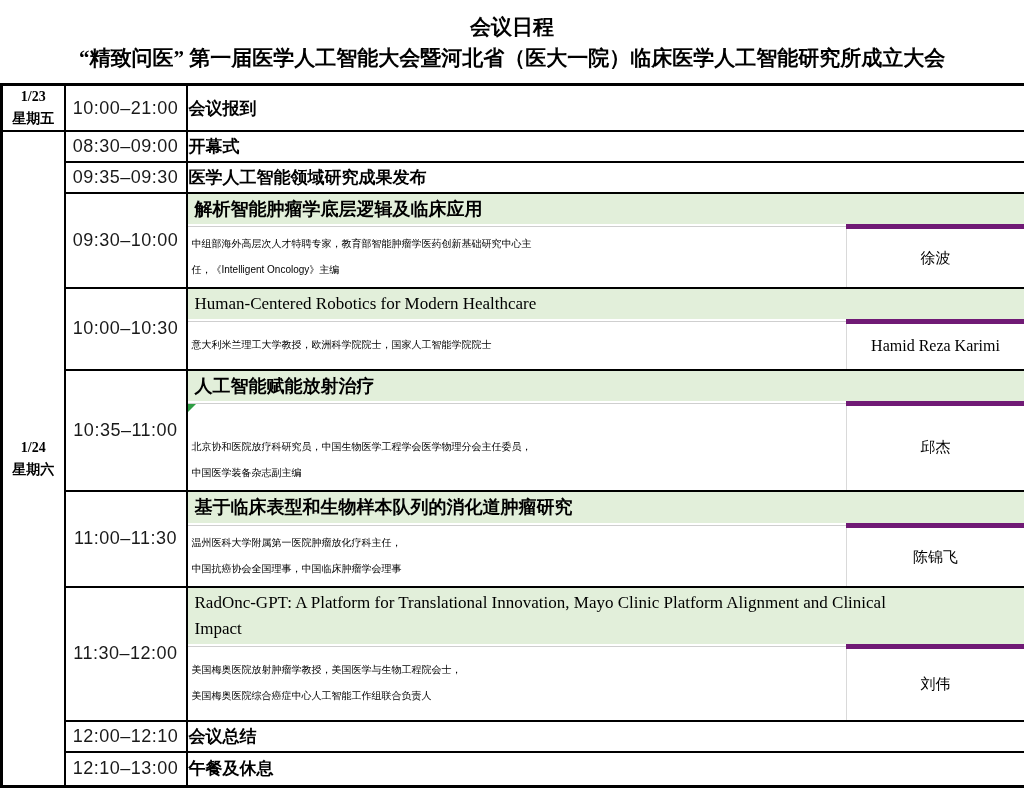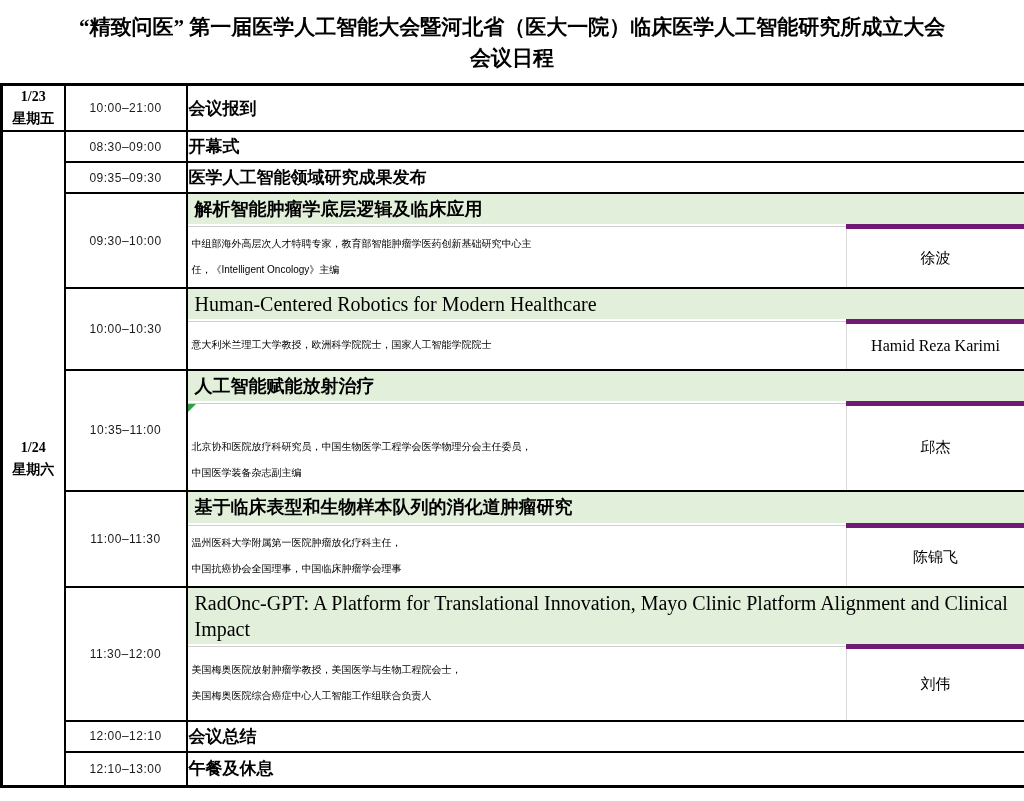--- a/index.html
+++ b/index.html
@@ -21,34 +21,34 @@
     border-collapse:collapse;table-layout:fixed;
     border:3px solid #000;
   }
   td{border:2px solid #000;vertical-align:middle;overflow:hidden;}
   td.date-cell{
     text-align:center;font-weight:bold;font-size:14px;line-height:22px;
     font-family:"Liberation Serif","DejaVu Serif",serif;
     padding:0 2px;
   }
   td.time-cell{
-    text-align:center;font-size:12px;color:#1a1a1a;letter-spacing:0.5px;
+    text-align:center;font-size:18px;color:#1a1a1a;letter-spacing:0.5px;
   }
   td.center-label{
     text-align:left;font-weight:bold;font-size:17px;
   }
   td.session-title{
     background:#e2efda;
     font-weight:bold;font-size:18px;
     padding:2px 7px;line-height:26px;
     border-bottom:1px solid #cfcfcf;
   }
   td.session-title.en{
     font-family:"Liberation Serif","DejaVu Serif",serif;
-    font-weight:normal;font-size:20px;
+    font-weight:normal;font-size:17px;
   }
   td.session-desc{
     font-size:10px;line-height:26px;padding:4px 4px;
     border-top:1px solid #cfcfcf;border-right:1px solid #d9d9d9;
     position:relative;
   }
   td.speaker-cell{
     text-align:center;font-size:15px;
     border-top:5px solid #701a75;border-left:1px solid #d9d9d9;
   }
@@ -59,22 +59,22 @@
   }
   .corner-flag{
     position:absolute;top:0;left:0;width:0;height:0;
     border-top:8px solid #2f9e44;border-right:8px solid transparent;
   }
 </style>
 </head>
 <body>
 
 <div class="page-title">
+  <div>会议日程</div>
   <div>“精致问医” 第一届医学人工智能大会暨河北省（医大一院）临床医学人工智能研究所成立大会</div>
-  <div>会议日程</div>
 </div>
 
 <table class="schedule">
   <colgroup>
     <col style="width:63px">
       <col style="width:122px">
       <col style="width:660px">
       <col style="width:179px">
   </colgroup>
   <tbody>

